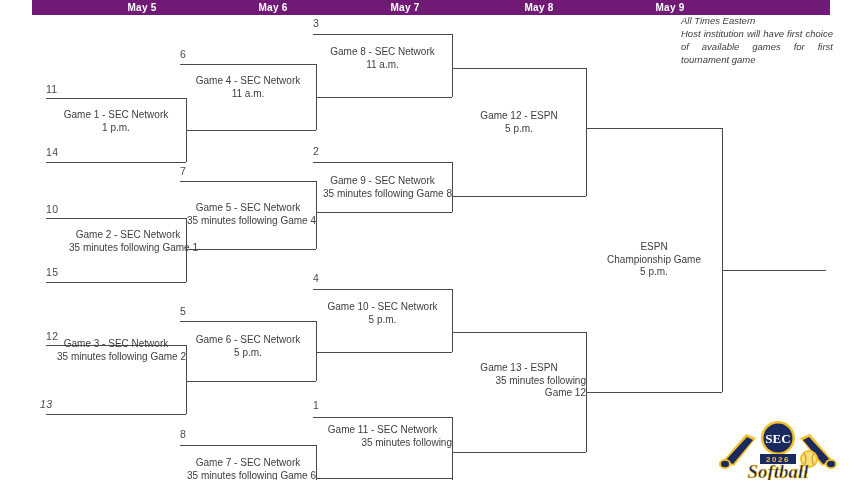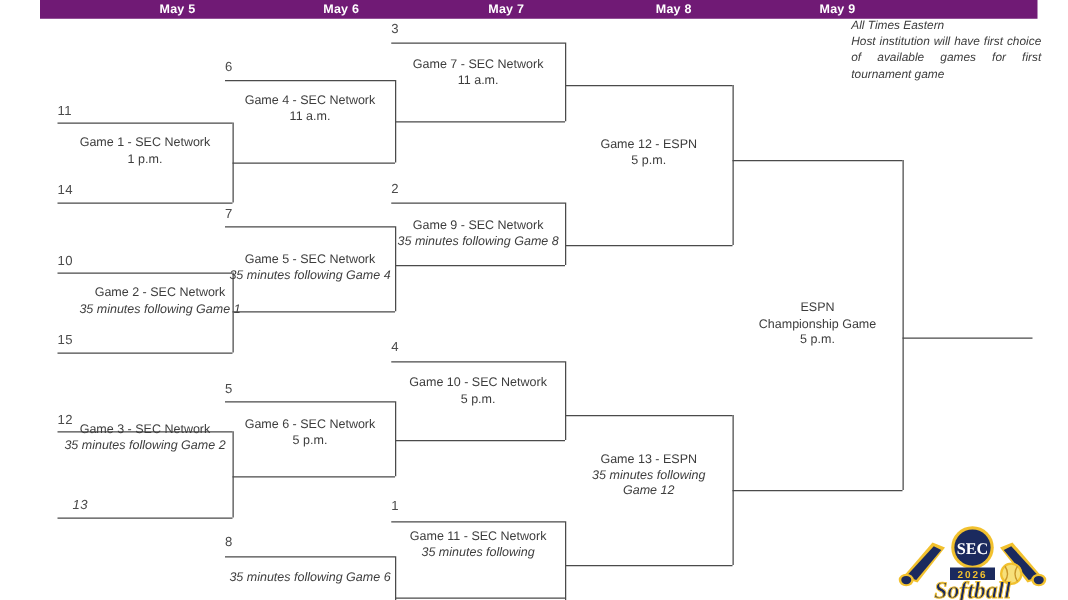--- a/index.html
+++ b/index.html
@@ -32,21 +32,21 @@
     position:absolute;font-size:10.5px;color:#4a4a4a;
     line-height:11px;letter-spacing:.3px;
   }
 
   
   .game{
     position:absolute;text-align:center;font-size:10px;
     line-height:12.5px;color:#3d3d3d;
   }
   .game .ln{display:block;white-space:nowrap;}
-  .game .it{font-style:italic;}
+  .game .it{text-align:right;}
 
   
   .note{
     position:absolute;left:681px;top:14px;width:152px;
     font-size:9.5px;line-height:13px;font-style:italic;color:#3d3d3d;
   }
   .note .l1{display:block;}
   .note .just{display:block;text-align:justify;}
 
   
@@ -86,21 +86,21 @@
   <div class="seed" style="left:46px;top:267px;">15</div>
   <div class="hl" style="left:46px;top:282px;width:140px;"></div>
   <div class="vl" style="left:186px;top:218px;height:64px;"></div>
   <div class="game" style="left:58px;top:229px;width:140px;">
     <span class="ln">Game 2 - SEC Network</span>
     <span class="ln it">35 minutes following Game 1</span>
   </div>
 
   <div class="seed" style="left:46px;top:331px;">12</div>
   <div class="hl" style="left:46px;top:345px;width:140px;"></div>
-  <div class="seed" style="left:58px;top:399px;font-style:italic;">13</div>
+  <div class="seed" style="left:40px;top:399px;font-style:italic;">13</div>
   <div class="hl" style="left:46px;top:414px;width:140px;"></div>
   <div class="vl" style="left:186px;top:345px;height:69px;"></div>
   <div class="game" style="left:46px;top:338px;width:140px;">
     <span class="ln">Game 3 - SEC Network</span>
     <span class="ln it">35 minutes following Game 2</span>
   </div>
 
   <div class="seed" style="left:180px;top:49px;">6</div>
   <div class="hl" style="left:180px;top:64px;width:136px;"></div>
   <div class="hl" style="left:186px;top:130px;width:130px;"></div>
@@ -125,29 +125,30 @@
   <div class="vl" style="left:316px;top:321px;height:60px;"></div>
   <div class="game" style="left:180px;top:334px;width:136px;">
     <span class="ln">Game 6 - SEC Network</span>
     <span class="ln">5 p.m.</span>
   </div>
 
   <div class="seed" style="left:180px;top:429px;">8</div>
   <div class="hl" style="left:180px;top:445px;width:136px;"></div>
   <div class="vl" style="left:316px;top:445px;height:35px;"></div>
   <div class="game" style="left:180px;top:457px;width:136px;">
+    <span class="ln">Game 7 - SEC Network</span>
     <span class="ln it">35 minutes following Game 6</span>
   </div>
 
   <div class="seed" style="left:313px;top:18px;">3</div>
   <div class="hl" style="left:313px;top:34px;width:139px;"></div>
   <div class="hl" style="left:316px;top:97px;width:136px;"></div>
   <div class="vl" style="left:452px;top:34px;height:63px;"></div>
   <div class="game" style="left:313px;top:46px;width:139px;">
-    <span class="ln">Game 7 - SEC Network</span>
+    <span class="ln">Game 8 - SEC Network</span>
     <span class="ln">11 a.m.</span>
   </div>
 
   <div class="seed" style="left:313px;top:146px;">2</div>
   <div class="hl" style="left:313px;top:162px;width:139px;"></div>
   <div class="hl" style="left:316px;top:212px;width:136px;"></div>
   <div class="vl" style="left:452px;top:162px;height:50px;"></div>
   <div class="game" style="left:313px;top:175px;width:139px;">
     <span class="ln">Game 9 - SEC Network</span>
     <span class="ln it">35 minutes following Game 8</span>

